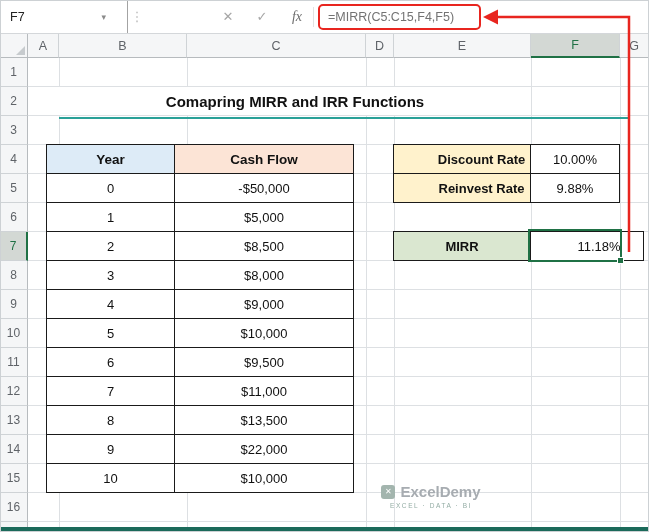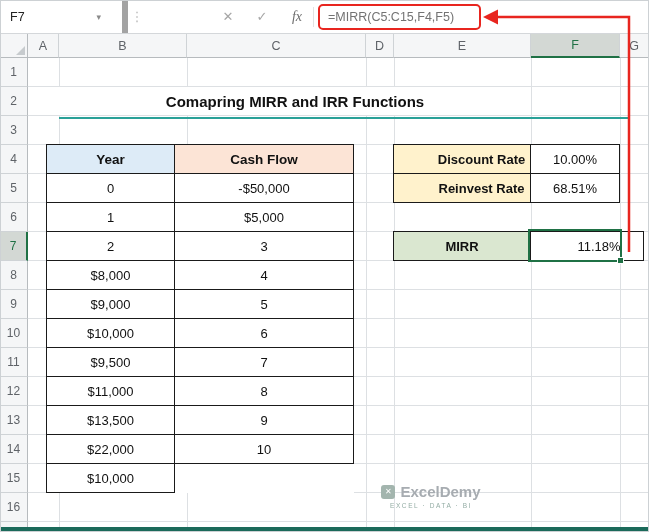--- a/index.html
+++ b/index.html
@@ -4,21 +4,21 @@
 <style>
   * { margin:0; padding:0; box-sizing:border-box; }
   body { font-family:"Liberation Sans", sans-serif; background:#fff; }
   #app { position:relative; width:649px; height:532px; background:#fff; overflow:hidden; }
 
   
   .formula-bar { position:absolute; left:0; top:0; width:649px; height:34px;
     background:#fff; border-bottom:1px solid #d4d7da; z-index:5; }
   .name-box { position:absolute; left:0; top:0; width:128px; height:33px;
     display:flex; align-items:center; justify-content:space-between;
-    padding:0 21px 0 10px; border-right:6px solid #a3a3a3; background:#fff; }
+    padding:0 21px 0 10px; border-right:1px solid #a3a3a3; background:#fff; }
   .nb-text { font-size:12.5px; color:#222; }
   .nb-chev { font-size:9px; color:#8a8a8a; }
   .fb-dots { position:absolute; left:130px; top:0; width:14px; height:33px;
     display:flex; align-items:center; justify-content:center; color:#b9b9b9; font-size:13px; }
   .fb-btn { position:absolute; top:0; width:28px; height:33px; display:flex;
     align-items:center; justify-content:center; font-size:13px; color:#a6a6a6; cursor:default; }
   .fb-cancel { left:214px; }
   .fb-enter  { left:248px; }
   .fb-fx { left:283px; font-family:"Liberation Serif", serif; font-style:italic;
     font-size:14px; color:#6d6d6d; }
@@ -163,20 +163,21 @@
   <div class="title-underline"></div>
 
   <div class="cftable">
     <div class="cell hdr year-hdr">Year</div>
     <div class="cell hdr cf-hdr">Cash Flow</div>
     <div class="cell">0</div>
     <div class="cell">-$50,000</div>
     <div class="cell">1</div>
     <div class="cell">$5,000</div>
     <div class="cell">2</div>
+    <div class="cell">$8,500</div>
     <div class="cell">3</div>
     <div class="cell">$8,000</div>
     <div class="cell">4</div>
     <div class="cell">$9,000</div>
     <div class="cell">5</div>
     <div class="cell">$10,000</div>
     <div class="cell">6</div>
     <div class="cell">$9,500</div>
     <div class="cell">7</div>
     <div class="cell">$11,000</div>
@@ -185,21 +186,21 @@
     <div class="cell">9</div>
     <div class="cell">$22,000</div>
     <div class="cell">10</div>
     <div class="cell">$10,000</div>
   </div>
 
   <div class="ratetable">
     <div class="cell rate-label">Discount Rate</div>
     <div class="cell">10.00%</div>
     <div class="cell rate-label">Reinvest Rate</div>
-    <div class="cell">68.51%</div>
+    <div class="cell">9.88%</div>
   </div>
 
   <div class="mirrrow">
     <div class="cell mirr-label">MIRR</div>
     <div class="cell">11.18%</div>
   </div>
 
   <div class="selbox">
     <span class="fill-handle"></span>
   </div>

